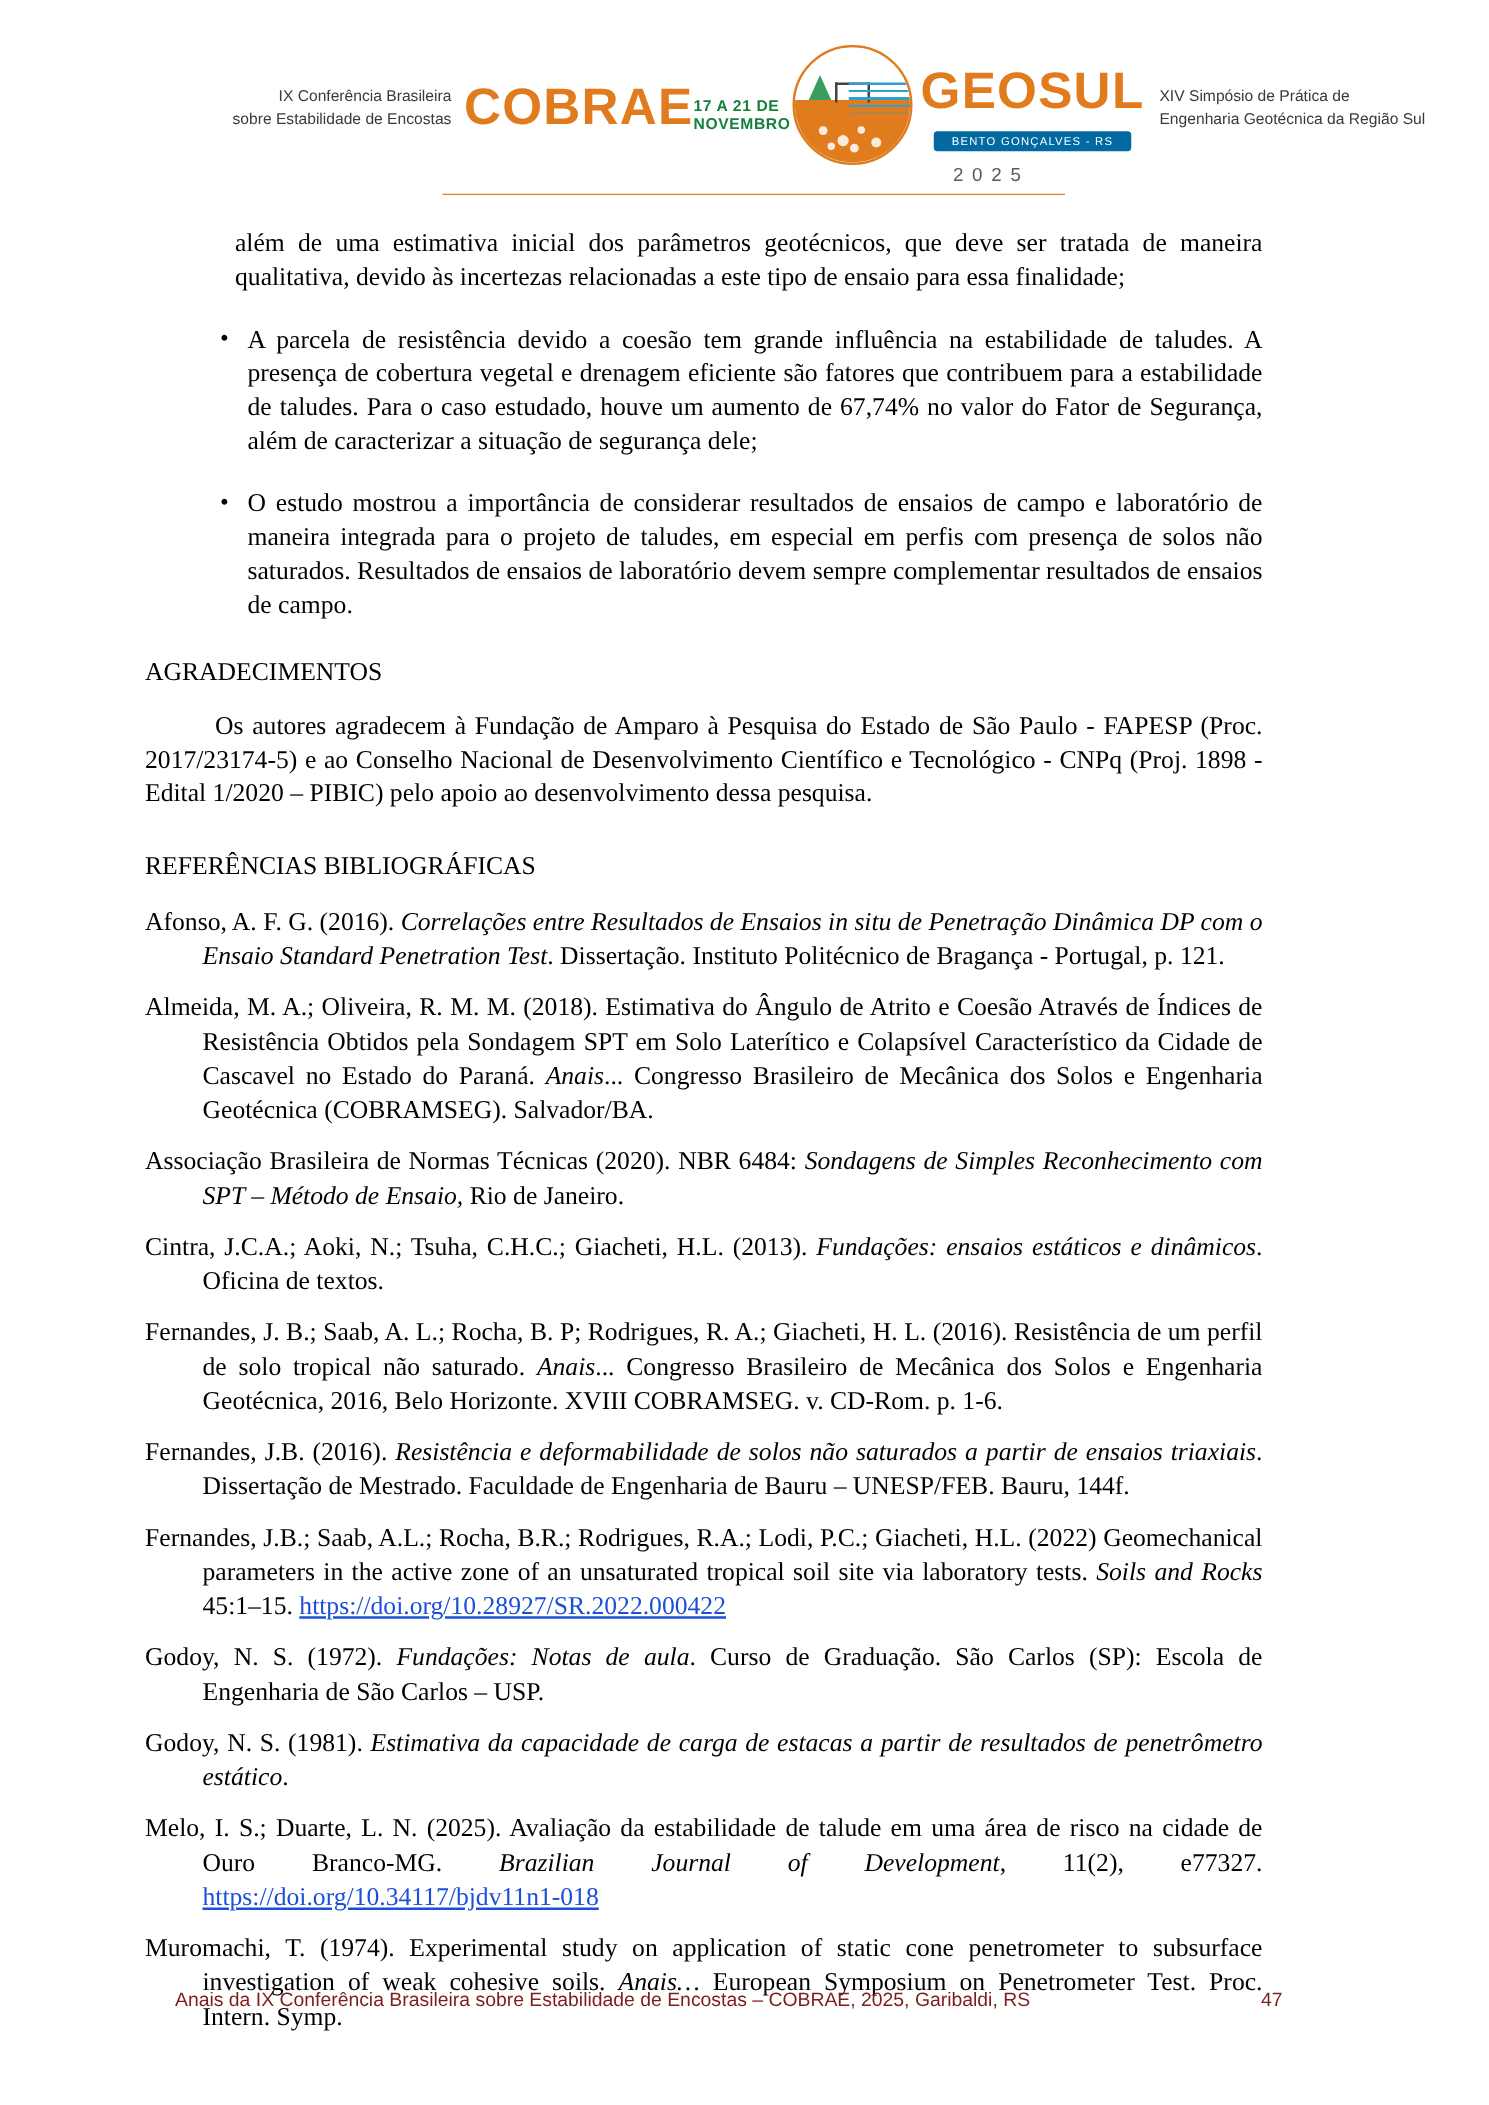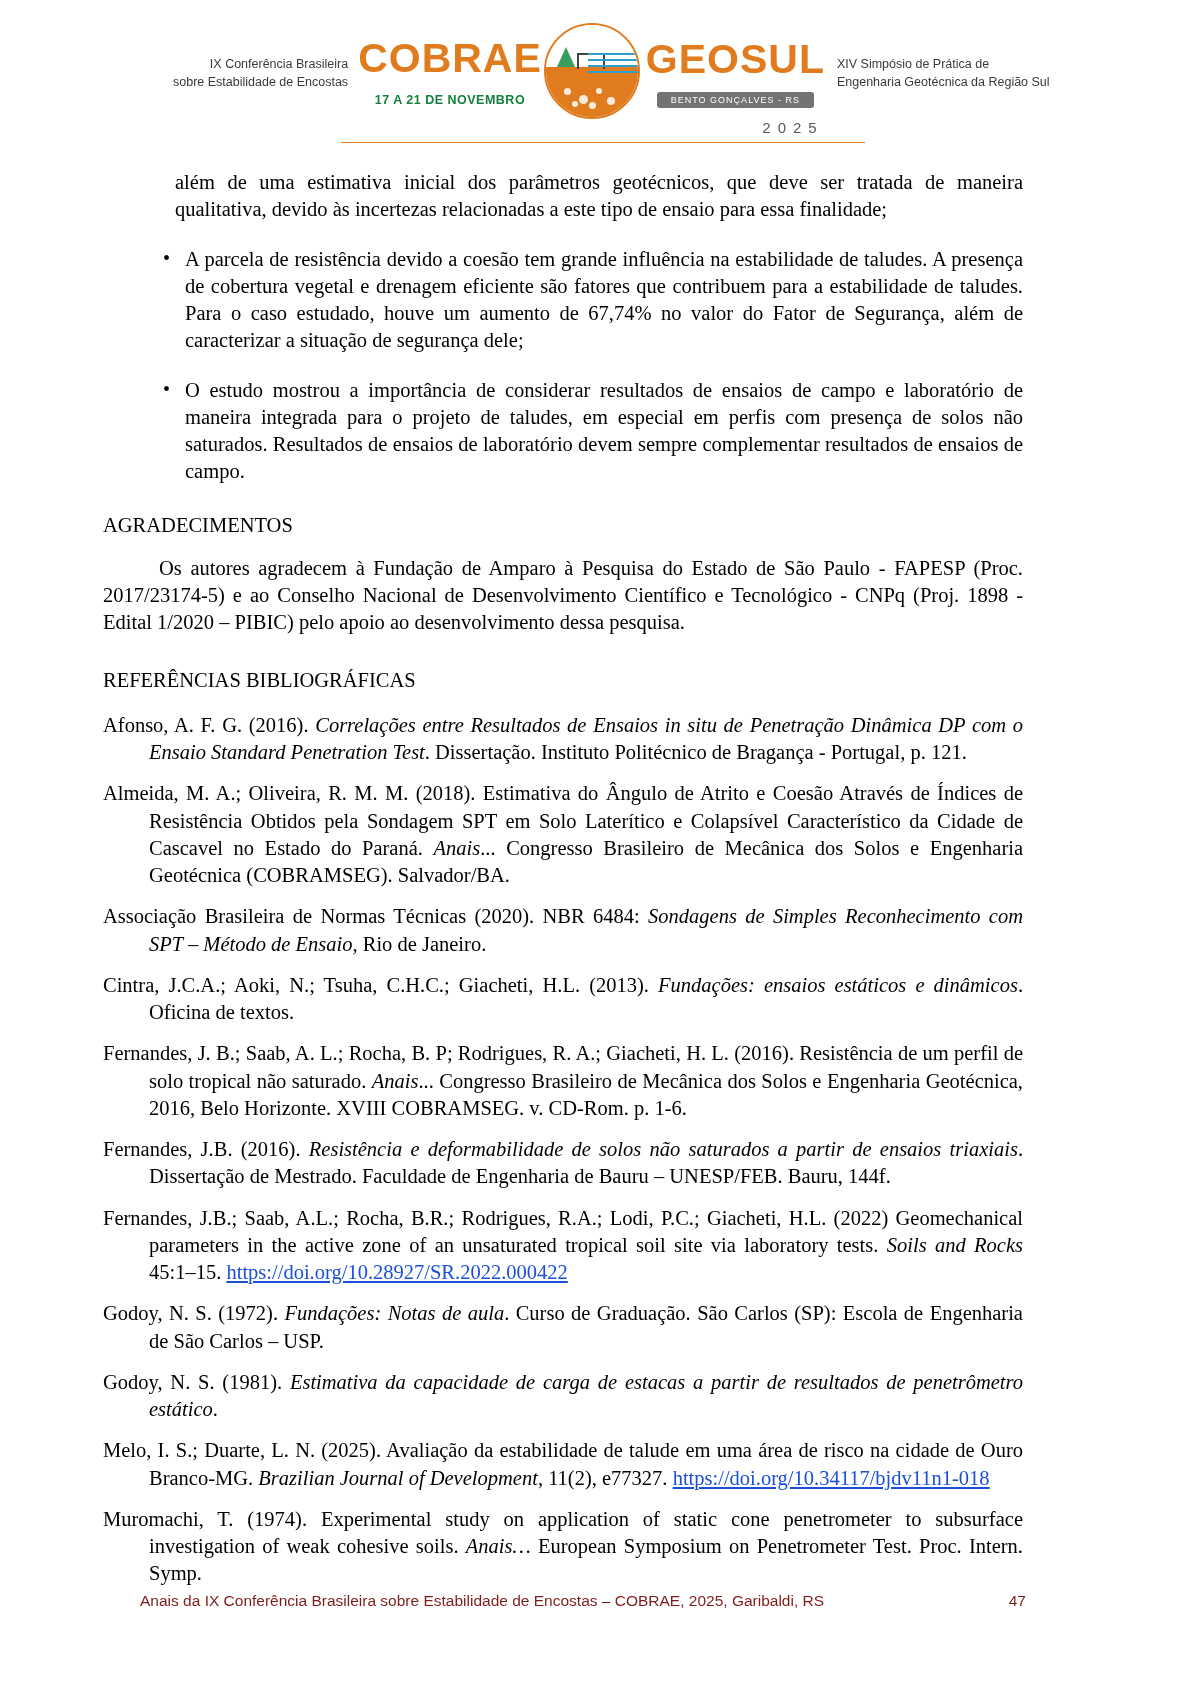--- a/index.html
+++ b/index.html
@@ -12,21 +12,21 @@
     height: 1684px;
     font-family: "Liberation Serif", serif;
     color: #000000;
     position: relative;
     overflow: hidden;
   }
   .page {
     width: 1191px;
     height: 1684px;
     box-sizing: border-box;
-    padding: 3px;
+    padding: 16px;
     position: relative;
   }
 
   
   .header {
     padding-top: 22px;
     padding-left: 170px;
     padding-right: 155px;
   }
   .header-inner {
@@ -41,21 +41,21 @@
     font-family: "Liberation Sans", sans-serif;
     font-size: 12.5px;
     line-height: 1.45;
     color: #3a3a3a;
     padding-right: 10px;
     padding-top: 4px;
     white-space: nowrap;
   }
   .cobrae-block {
     display: flex;
-    flex-direction: column;
+    flex-direction: row;
     align-items: center;
     padding-top: 2px;
   }
   .cobrae-word {
     font-family: "Liberation Sans", sans-serif;
     font-weight: bold;
     font-size: 41px;
     letter-spacing: 1px;
     color: #e07b1e;
     line-height: 1;
@@ -141,21 +141,21 @@
   .geosul-word {
     font-family: "Liberation Sans", sans-serif;
     font-weight: bold;
     font-size: 41px;
     letter-spacing: 1px;
     color: #e07b1e;
     line-height: 1;
   }
   .geosul-badge {
     margin-top: 12px;
-    background: #737373;
+    background: #0369a1;
     color: #fff;
     font-family: "Liberation Sans", sans-serif;
     font-size: 9px;
     letter-spacing: 1px;
     padding: 3px 14px;
     border-radius: 3px;
   }
   .hdr-right {
     font-family: "Liberation Sans", sans-serif;
     font-size: 12.5px;

